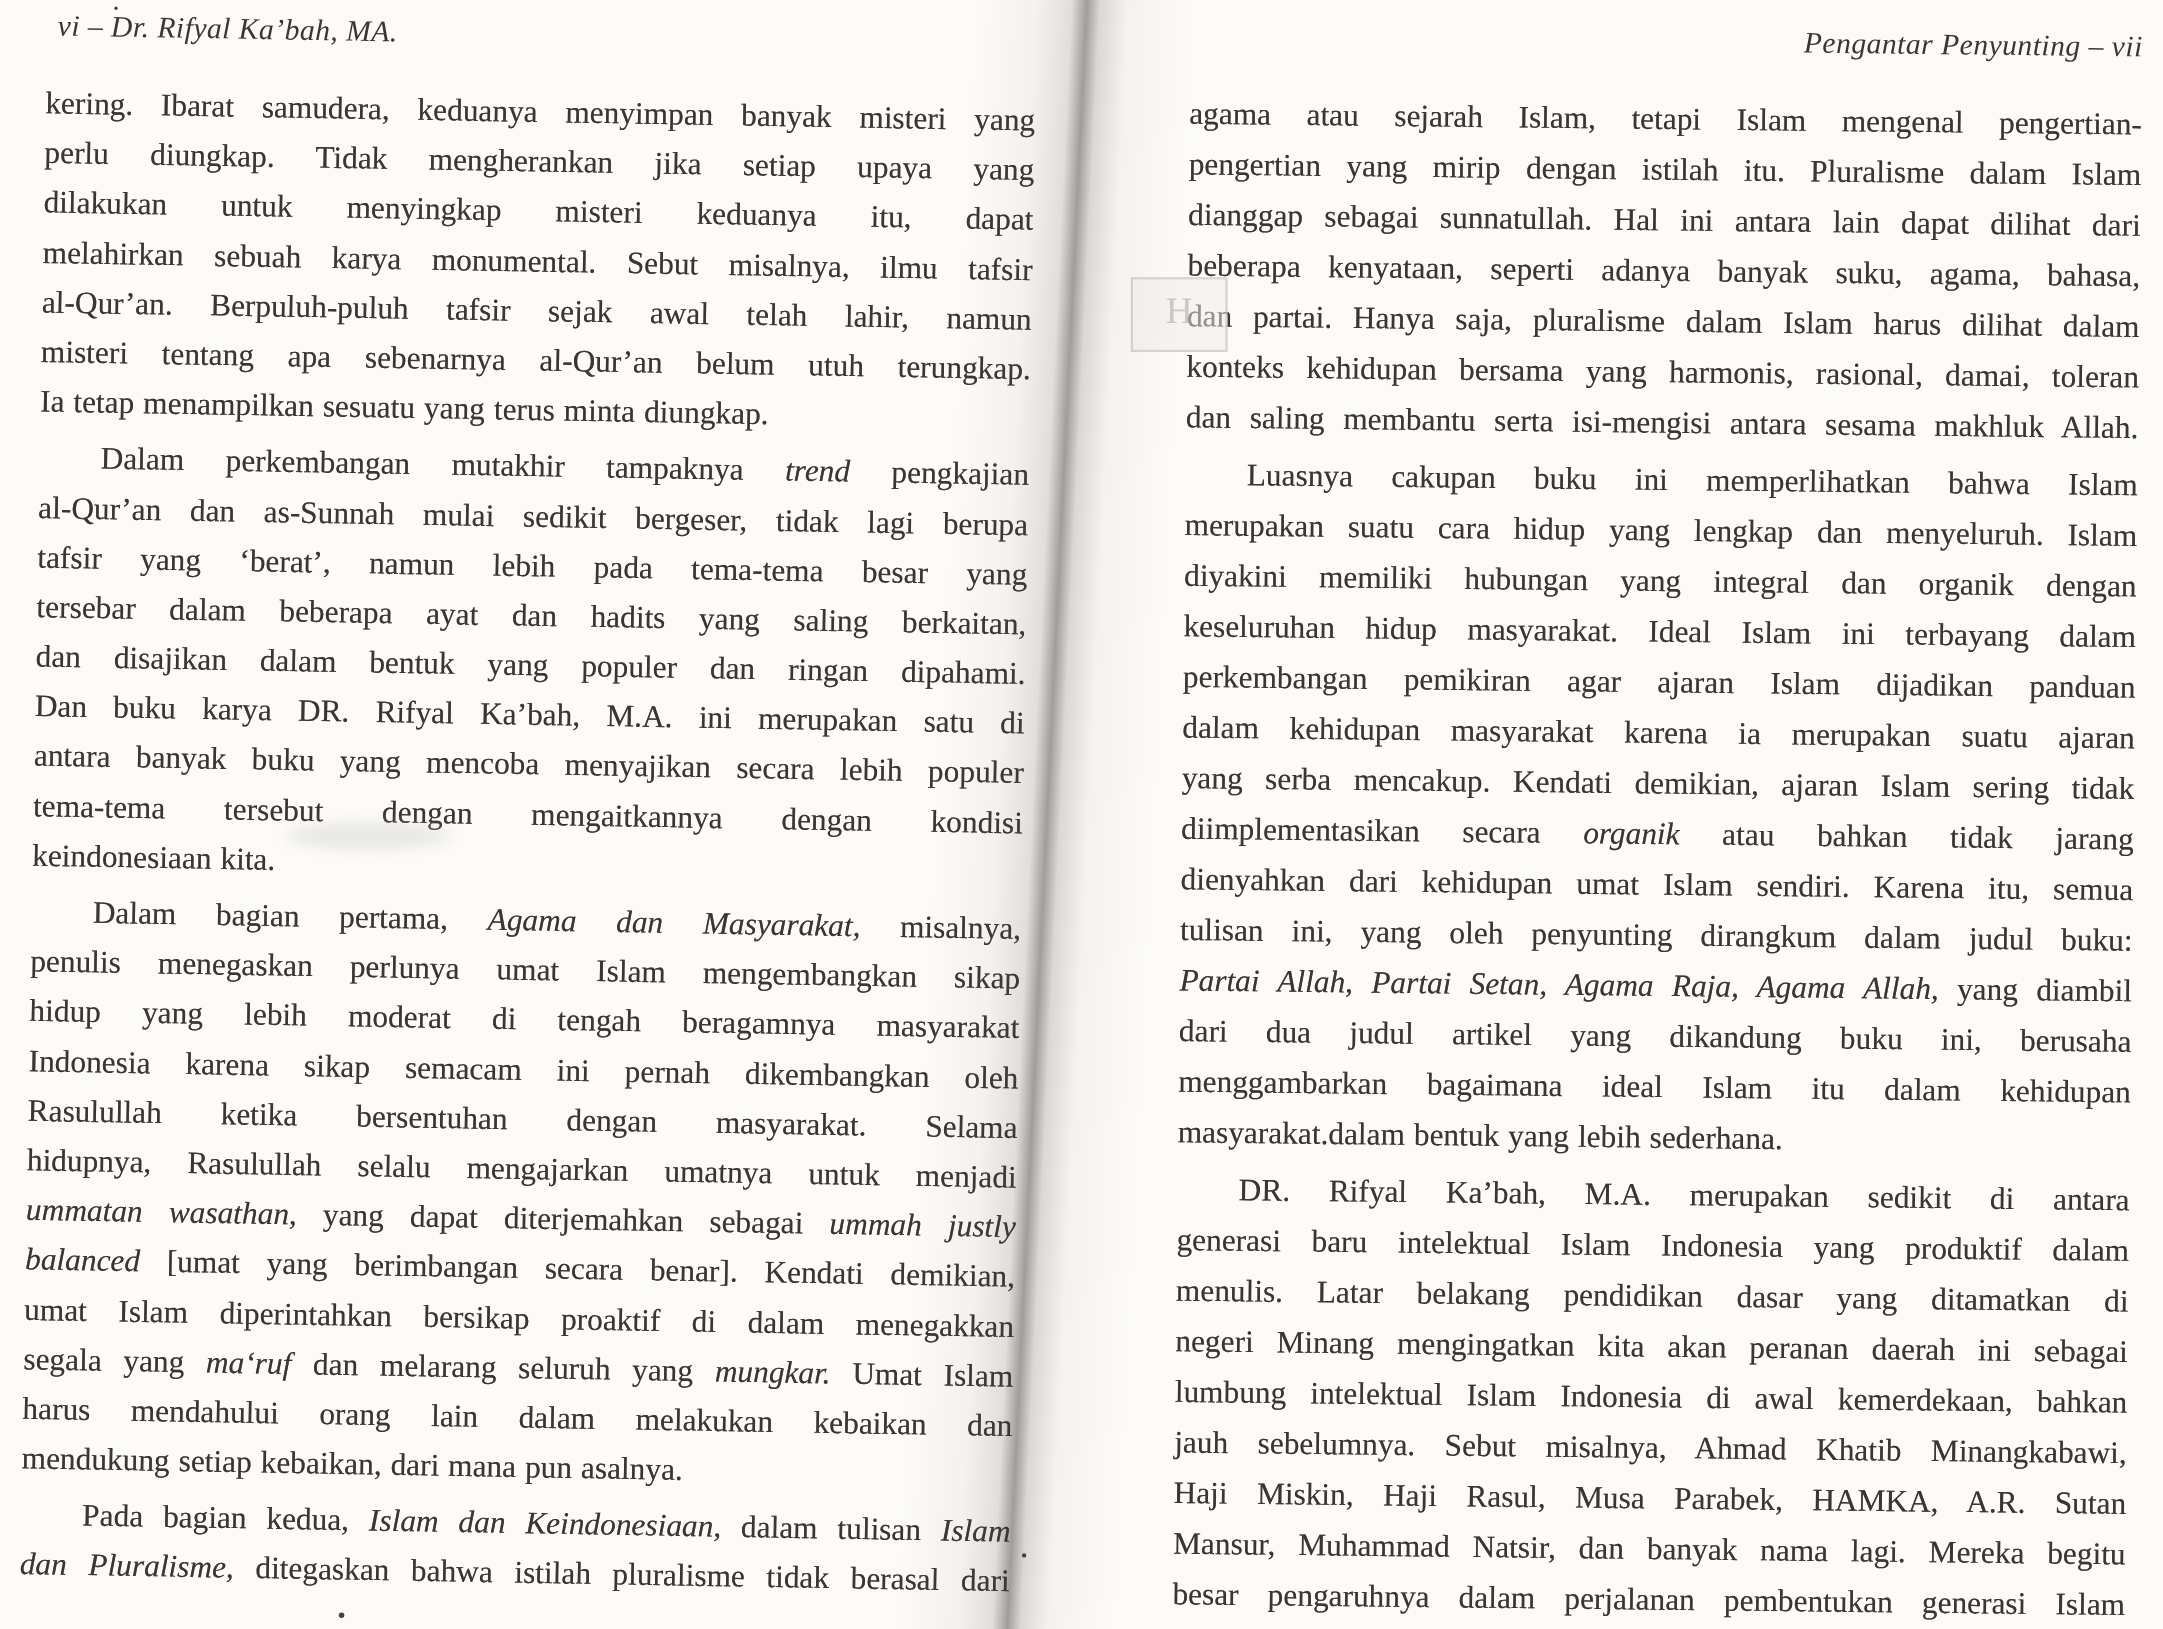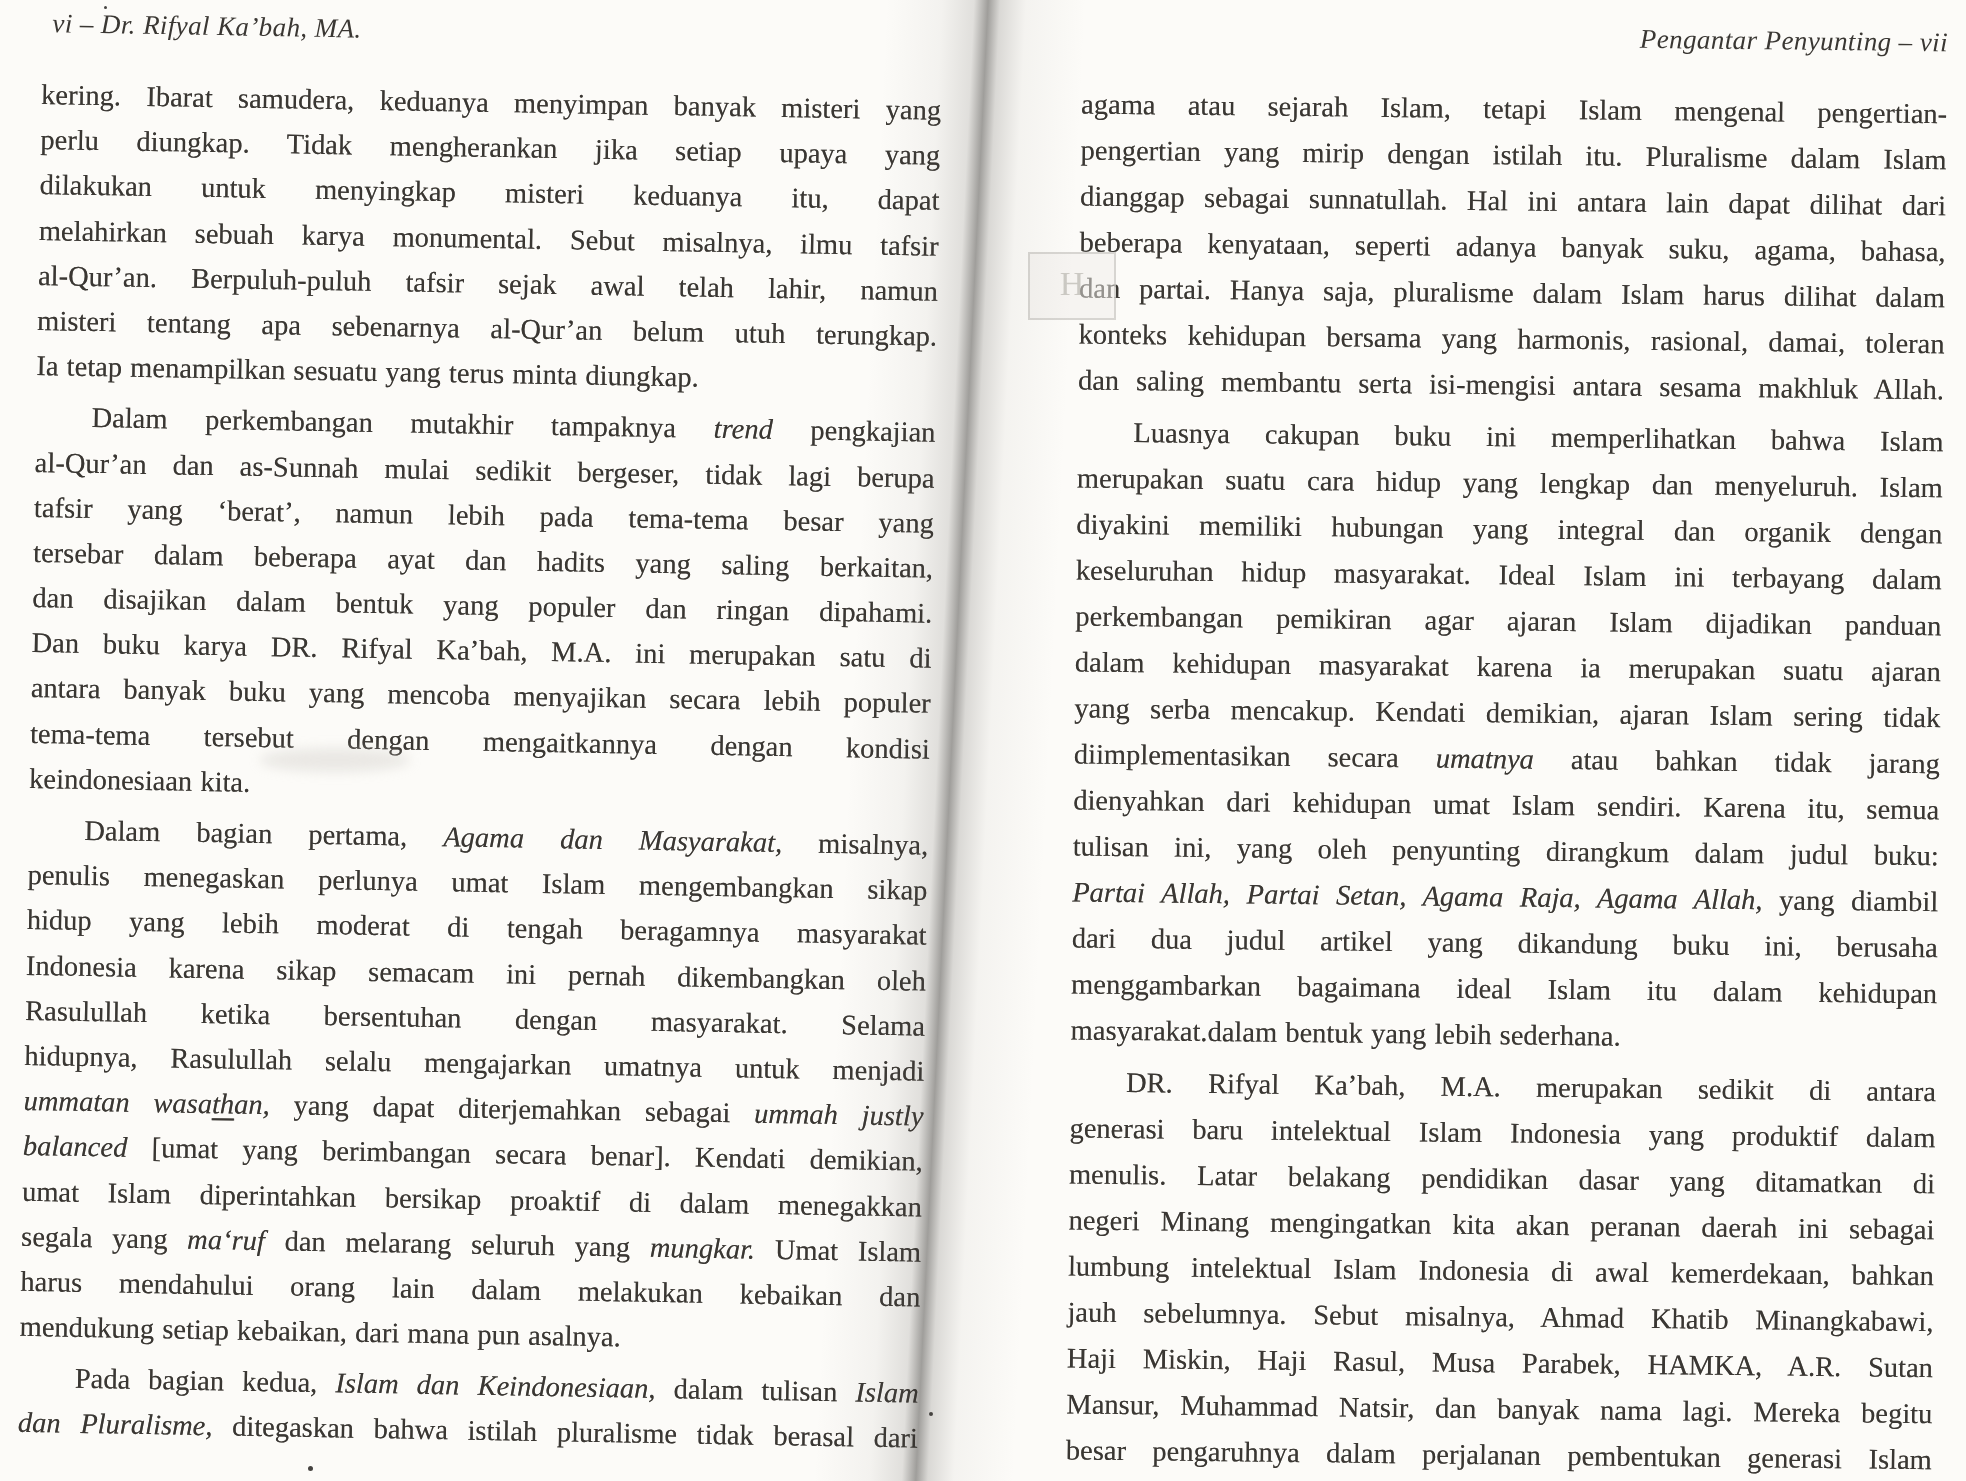--- a/index.html
+++ b/index.html
@@ -30,21 +30,21 @@
     text-align:justify;
     text-align-last:justify;
     white-space:normal;
     word-spacing:1px;
     text-shadow:0 0 .5px rgba(58,55,51,.65);
   }
   #left-col .line{height:45.2px;line-height:45.2px;}
   #right-col .line{height:46px;line-height:46px;}
   .line.endline{text-align-last:left;}
   .line.indent{padding-left:56px;}
-  .u{text-decoration:underline;text-underline-offset:5px;}
+  .u{text-underline-offset:5px;}
 
   
   #gutter{
     position:absolute;left:850px;top:-110px;width:200px;height:1700px;z-index:6;
     transform:rotate(2.8deg);pointer-events:none;
     background:linear-gradient(90deg,
       rgba(100,97,92,0) 0%,
       rgba(100,97,92,0.06) 28%,
       rgba(80,77,73,0.16) 44%,
       rgba(50,48,45,0.46) 51%,
@@ -132,21 +132,21 @@
         <div class="line">dan saling membantu serta isi-mengisi antara sesama makhluk Allah.</div>
       </div>
       <div class="para">
         <div class="line indent">Luasnya cakupan buku ini memperlihatkan bahwa Islam</div>
         <div class="line">merupakan suatu cara hidup yang lengkap dan menyeluruh. Islam</div>
         <div class="line">diyakini memiliki hubungan yang integral dan organik dengan</div>
         <div class="line">keseluruhan hidup masyarakat. Ideal Islam ini terbayang dalam</div>
         <div class="line">perkembangan pemikiran agar ajaran Islam dijadikan panduan</div>
         <div class="line">dalam kehidupan masyarakat karena ia merupakan suatu ajaran</div>
         <div class="line">yang serba mencakup. Kendati demikian, ajaran Islam sering tidak</div>
-        <div class="line">diimplementasikan secara <i>umatnya</i> atau bahkan tidak jarang</div>
+        <div class="line">diimplementasikan secara <i>organik</i> atau bahkan tidak jarang</div>
         <div class="line">dienyahkan dari kehidupan umat Islam sendiri. Karena itu, semua</div>
         <div class="line">tulisan ini, yang oleh penyunting dirangkum dalam judul buku:</div>
         <div class="line"><i>Partai Allah, Partai Setan, Agama Raja, Agama Allah,</i> yang diambil</div>
         <div class="line">dari dua judul artikel yang dikandung buku ini, berusaha</div>
         <div class="line">menggambarkan bagaimana ideal Islam itu dalam kehidupan</div>
         <div class="line endline">masyarakat.dalam bentuk yang lebih sederhana.</div>
       </div>
       <div class="para">
         <div class="line indent">DR. Rifyal Ka’bah, M.A. merupakan sedikit di antara</div>
         <div class="line">generasi baru intelektual Islam Indonesia yang produktif dalam</div>

